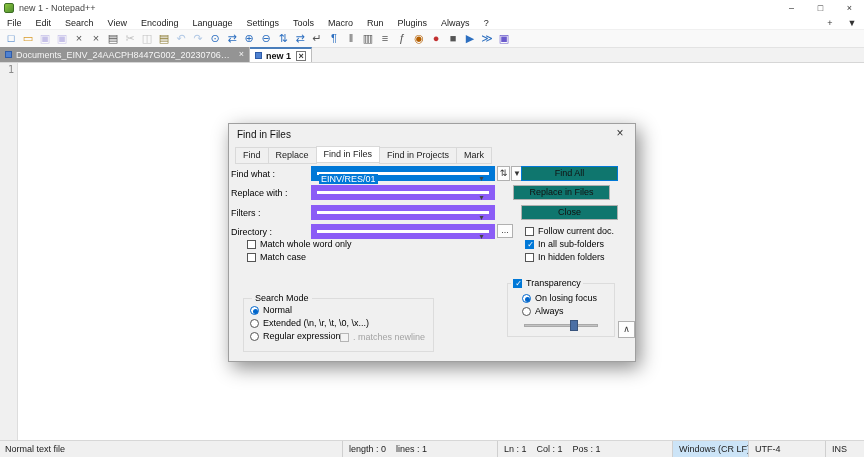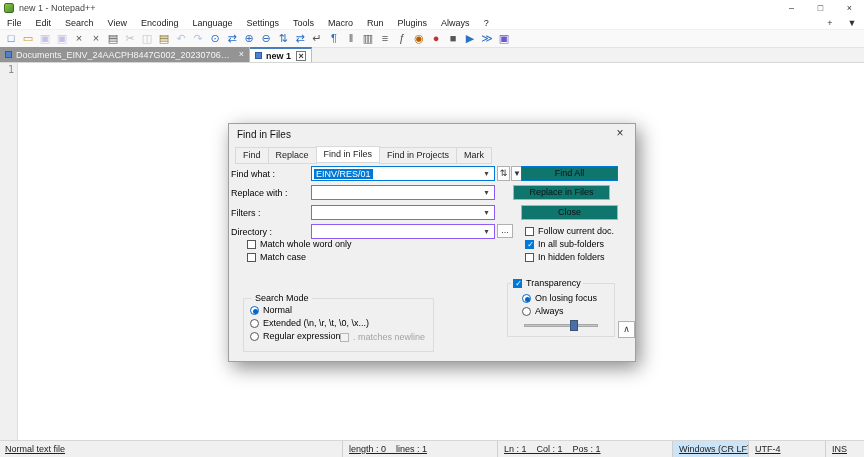--- a/index.html
+++ b/index.html
@@ -41,36 +41,36 @@
   .tab.on .tab-close{border:1px solid #777;width:10px;height:10px;text-align:center;line-height:8px;color:#333;}
 
   
   .editor{position:absolute;left:0;top:63px;right:0;bottom:17px;background:#fff;}
   .margin{position:absolute;left:0;top:0;bottom:0;width:18px;background:#f0f0f0;border-right:1px solid #ddd;
           text-align:right;padding:1px 3px 0 0;color:#8a8a8a;font-family:"DejaVu Sans Mono","Liberation Mono",monospace;font-size:10px;}
 
   
   .statusbar{position:absolute;left:0;bottom:0;right:0;height:17px;background:#f0f0f0;border-top:1px solid #d7d7d7;
              display:flex;align-items:center;font-size:9px;color:#222;}
-  .sseg{white-space:pre;padding:0 6px;height:17px;line-height:17px;border-left:1px solid #cfcfcf;flex:none;overflow:hidden;text-decoration:underline;}
+  .sseg{white-space:pre;padding:0 6px;height:17px;line-height:17px;border-left:1px solid #cfcfcf;flex:none;overflow:hidden;}
   .sseg.first{border-left:none;flex:1;padding-left:5px;}
   .sseg.len{width:155px;} .sseg.pos{width:175px;} .sseg.eol{width:76px;} .sseg.enc{width:77px;} .sseg.ins{width:39px;}
   .sseg.hl{background:#cce4f7;}
 
   
   .dlg{position:absolute;left:228px;top:123px;width:408px;height:239px;background:#f0f0f0;
        border:1px solid #9f9f9f;box-shadow:4px 6px 18px rgba(0,0,0,.45);z-index:10;}
   .dlg-title{height:20px;display:flex;align-items:center;padding-left:8px;font-size:10px;color:#111;background:#f0f0f0;}
   .dlg-close{position:absolute;right:0;top:0;width:30px;height:20px;text-align:center;line-height:19px;font-size:12px;color:#333;}
   .dlg-tabs{position:absolute;left:6px;top:23px;display:flex;}
   .dtab{padding:2px 7px;background:#f0f0f0;border:1px solid #d9d9d9;margin-right:-1px;color:#222;}
   .dtab.on{background:#fff;position:relative;top:-1px;padding-bottom:3px;z-index:2;}
 
   .dlbl{position:absolute;width:76px;left:2px;text-align:left;color:#000;}
-  .combo{position:absolute;left:82px;width:184px;height:15px;background:#fff;border:1px solid #8b5cf6;}
+  .combo{position:absolute;left:82px;width:184px;height:15px;background:#fff;border:6px solid #8b5cf6;}
   .combo.focus{border-color:#0078d7;}
   .combo .val{position:absolute;left:2px;top:1px;right:16px;line-height:12px;white-space:nowrap;overflow:hidden;}
   .combo .val .sel{background:#0078d7;color:#fff;padding:0 2px;}
   .combo .arrow{position:absolute;right:1px;top:0;width:13px;height:13px;text-align:center;line-height:13px;color:#444;font-size:8px;}
 
   .btn{position:absolute;background:#0f766e;border:1px solid #b0b0b0;text-align:center;line-height:13px;color:#111;}
   .btn.primary{border:1px solid #0078d7;}
   .sbtn{position:absolute;background:#fdfdfd;border:1px solid #b0b0b0;text-align:center;color:#333;}
 
   .cb{position:absolute;display:flex;align-items:center;}

